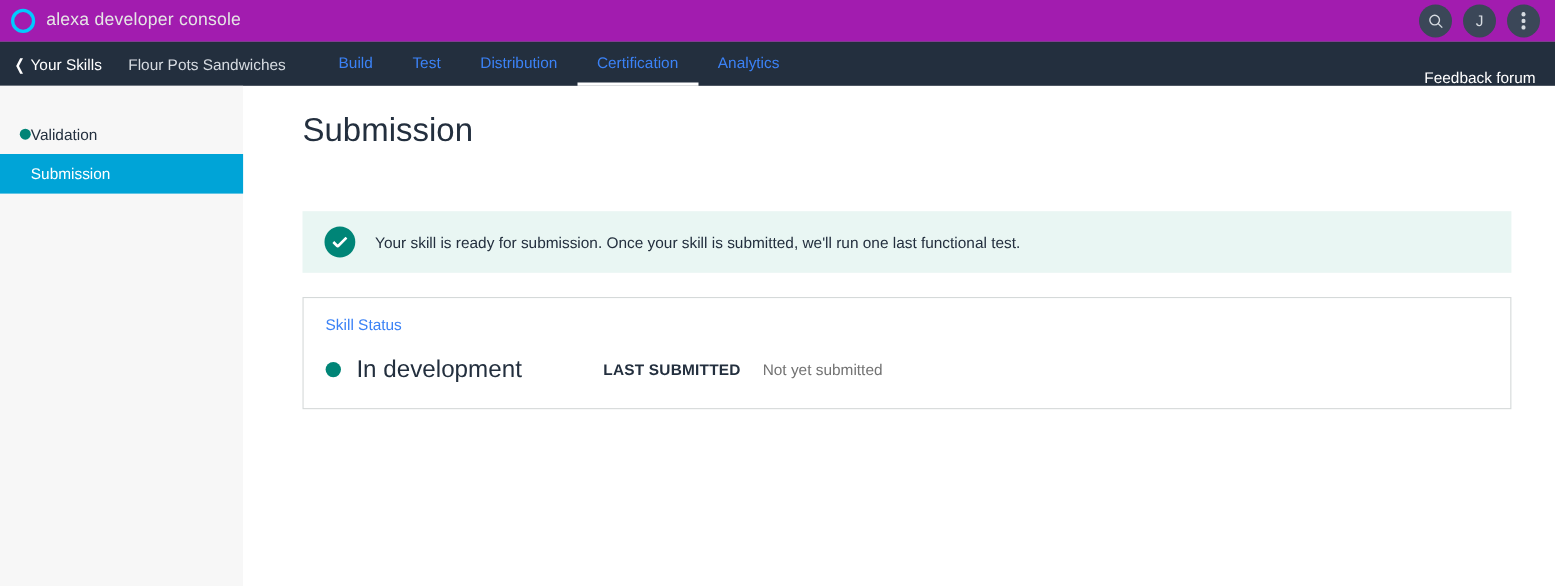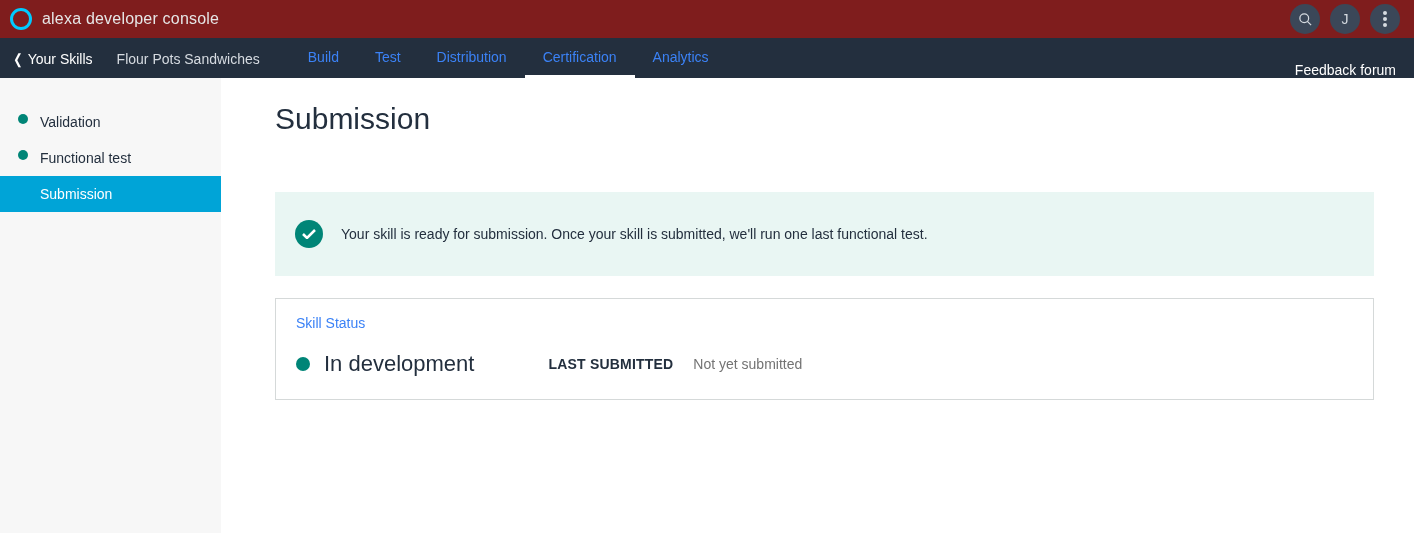--- a/index.html
+++ b/index.html
@@ -1,20 +1,20 @@
 <!DOCTYPE html>
 <html><head>
   <meta charset="utf-8">
   <style>
     * { margin: 0; padding: 0; box-sizing: border-box; }
     body { font-family: "Amazon Ember", "Helvetica Neue", Arial, sans-serif; background: #fff; color: #232f3e; width: 1414px; height: 533px; overflow: hidden; }
     
     
     .top-header {
-      background: #7f1d1d;
+      background: #a21caf;
       height: 38px;
       display: flex;
       align-items: center;
       padding: 0 14px 0 10px;
       color: #fff;
     }
     .logo-wrap { display: flex; align-items: center; gap: 10px; }
     .alexa-ring {
       width: 22px; height: 22px; border-radius: 50%;
       border: 3px solid #00caff; flex-shrink: 0;
@@ -58,21 +58,21 @@
     .feedback-link {
       display: flex; align-items: flex-end; color: #fff; font-size: 14px; cursor: pointer;
     }
     
     
     .body-wrap { display: flex; height: calc(533px - 78px); }
     .sidebar {
       width: 221px; background: #f7f7f7; padding-top: 26px; flex-shrink: 0;
     }
     .side-item {
-      display: flex; gap: 12px;
+      display: flex; align-items: center; 
       padding: 10px 18px; font-size: 14px; color: #232f3e; cursor: pointer;
     }
     .side-item.active { background: #00a4d7; color: #fff; }
     .side-dot {
       width: 10px; height: 10px; border-radius: 50%; background: #008577; flex-shrink: 0;
     }
     .side-item.active .side-dot { visibility: hidden; }
     .side-item.no-dot .side-dot { visibility: hidden; }
     
     
@@ -86,21 +86,21 @@
       border: 4px solid #e11b1b; padding: 6px; display: inline-block;
     }
     .submit-btn {
       background: #00a4d7; color: #fff; border: none;
       padding: 11px 28px; font-size: 15px; cursor: pointer;
       border: 1px solid #fff;
     }
     
     .alert {
       background: #e9f6f3; display: flex; align-items: center;
-      padding: 28px 20px; gap: 18px; margin-bottom: 22px;
+      padding: 14px 20px; gap: 18px; margin-bottom: 22px;
     }
     .alert-icon {
       width: 28px; height: 28px; border-radius: 50%; background: #008577;
       display: flex; align-items: center; justify-content: center; flex-shrink: 0;
     }
     .check-svg { width: 14px; height: 10px; stroke: #fff; stroke-width: 2.5; fill: none; }
     .alert-text { font-size: 14px; color: #232f3e; }
     
     .status-card {
       border: 1px solid #d5d9d9; padding: 16px 20px 22px;
@@ -169,24 +169,20 @@
     <span>Feedback forum</span>
   </div>
 </div>
 
 <div class="body-wrap">
   <div class="sidebar">
     <div class="side-item">
       <span class="side-dot"></span>
       <span>Validation</span>
     </div>
-    <div class="side-item">
-      <span class="side-dot"></span>
-      <span>Functional test</span>
-    </div>
     <div class="side-item active no-dot">
       <span class="side-dot"></span>
       <span>Submission</span>
     </div>
   </div>
 
   <div class="main">
     <div class="page-head">
       <h1 class="page-title">Submission</h1>
     </div>

